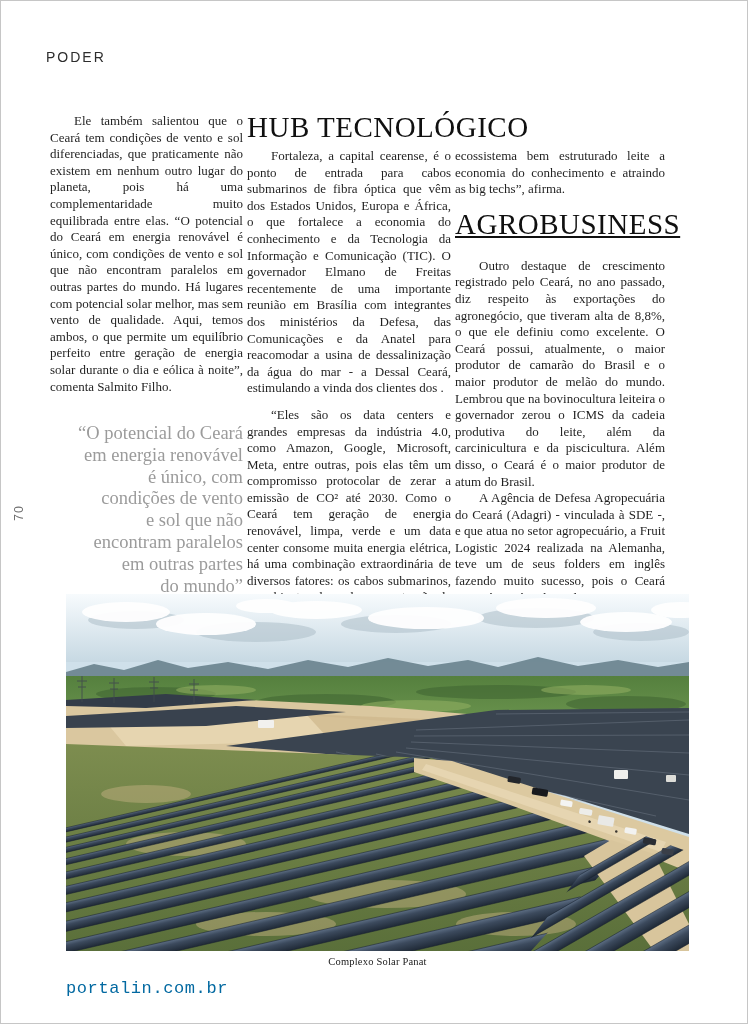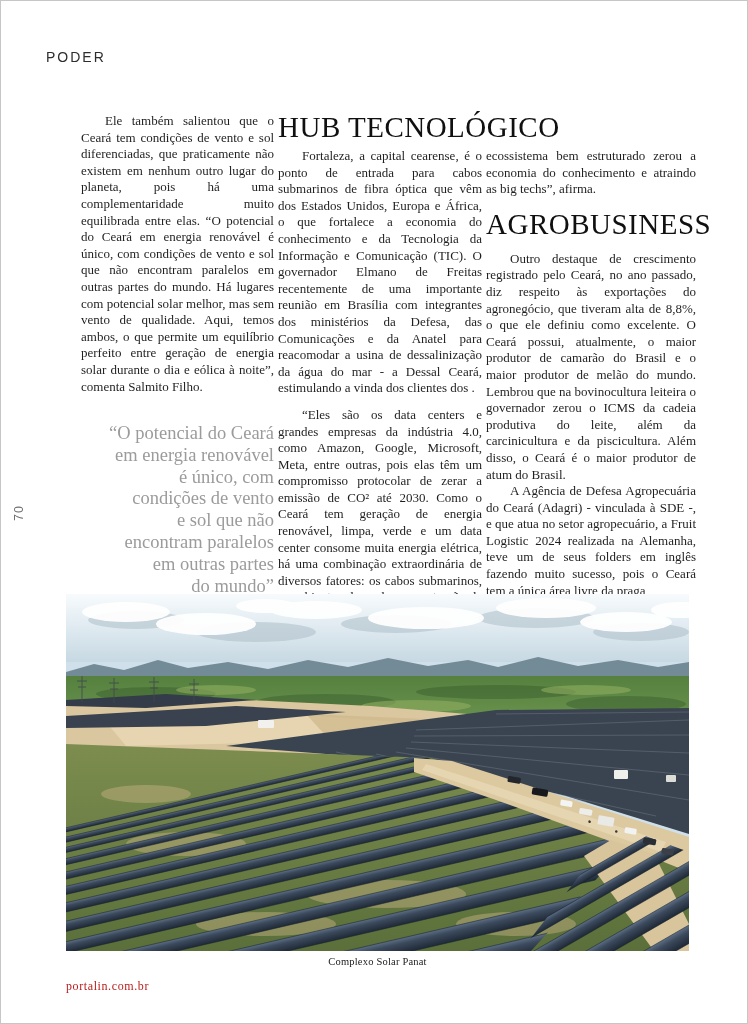--- a/index.html
+++ b/index.html
@@ -14,59 +14,59 @@
     font-family:"Liberation Sans", sans-serif;
     font-size:14px; letter-spacing:2px; color:#2d2d2d;
   }
   .pagenum {
     position:absolute; left:10px; top:505px;
     font-family:"Liberation Sans", sans-serif;
     font-size:12.5px; color:#6e6e6e; letter-spacing:1px;
     transform:rotate(-90deg); transform-origin:center;
   }
   .columns {
-    position:absolute; top:112px; left:80px; width:623px; height:478px;
+    position:absolute; top:112px; left:49px; width:623px; height:478px;
     display:flex; gap:4px; overflow:visible;
   }
   .col { overflow:visible; }
   .col-left  { width:193px; }
   .col-mid   { width:204px; }
   .col-right { width:210px; padding-top:35px; }
   p.body-text {
     font-size:13px; line-height:16.6px; text-align:justify;
     hyphens:auto; -webkit-hyphens:auto; color:#1f1f1f;
   }
   p.indent { text-indent:24px; }
   p.follow { margin-top:10px; }
   .headline {
     font-family:"Liberation Serif", serif; font-weight:400;
     font-size:29px; line-height:1; letter-spacing:0.5px; color:#101010;
     white-space:nowrap; margin-bottom:6px;
   }
-  .headline.agro { margin-top:12px; margin-bottom:12px; }
+  .headline.agro { margin-top:12px; margin-bottom:19px;text-decoration:underline; }
   .pull-quote {
     margin-top:28px; text-align:right; white-space:pre-line;
     font-size:18.5px; line-height:21.8px; color:#9b9b9b;
   }
   .quote-rule {
     width:95px; border-top:1.5px solid #9b9b9b; margin:14px 0 0 auto;
   }
   .photo-wrap { position:absolute; top:593px; left:65px; width:623px; }
   .photo {
     width:623px; height:357px; overflow:hidden; background:#cfe0ea;
   }
   .photo svg { display:block; width:100%; height:100%; }
   .caption {
     margin-top:5px; text-align:center;
     font-size:10.5px; color:#1a1a1a; letter-spacing:0.2px;
   }
   .footer {
     position:absolute; left:65px; top:978px;
-    font-family:Liberation Serif, serif;
-    font-size:12px; letter-spacing:0.6px; color:#b91c1c;
+    font-family:Liberation Mono, monospace;
+    font-size:17px; letter-spacing:0.6px; color:#0369a1;
   }
 </style>
 </head>
 <body>
 
 <div class="page">
 
   <div class="kicker">PODER</div>
 
   <div class="pagenum">70</div>
@@ -86,21 +86,21 @@
       <div class="quote-rule"></div>
     </div>
 
     <div class="col col-mid">
       <h1 class="headline">HUB TECNOLÓGICO</h1>
       <p class="body-text indent">Fortaleza, a capital cearense, é o ponto de entrada para cabos submarinos de fibra óptica que vêm dos Estados Unidos, Europa e África, o que fortalece a economia do conhecimento e da Tecnologia da Informação e Comunicação (TIC). O governador Elmano de Freitas recentemente de uma importante reunião em Brasília com integrantes dos ministérios da Defesa, das Comunicações e da Anatel para reacomodar a usina de dessalinização da água do mar - a Dessal Ceará, estimulando a vinda dos clientes dos .</p>
       <p class="body-text indent follow">“Eles são os data centers e grandes empresas da indústria 4.0, como Amazon, Google, Microsoft, Meta, entre outras, pois elas têm um compromisso protocolar de zerar a emissão de CO² até 2030. Como o Ceará tem geração de energia renovável, limpa, verde e um data center consome muita energia elétrica, há uma combinação extraordinária de diversos fatores: os cabos submarinos, o ambiente adequado, a construção de um parque tecnológico, criando um</p>
     </div>
 
     <div class="col col-right">
-      <p class="body-text">ecossistema bem estruturado zerou a economia do conhecimento e atraindo as big techs”, afirma.</p>
+      <p class="body-text">ecossistema bem estruturado leite a economia do conhecimento e atraindo as big techs”, afirma.</p>
       <h1 class="headline agro">AGROBUSINESS</h1>
       <p class="body-text indent">Outro destaque de crescimento registrado pelo Ceará, no ano passado, diz respeito às exportações do agronegócio, que tiveram alta de 8,8%, o que ele definiu como excelente. O Ceará possui, atualmente, o maior produtor de camarão do Brasil e o maior produtor de melão do mundo. Lembrou que na bovinocultura leiteira o governador zerou o ICMS da cadeia produtiva do leite, além da carcinicultura e da piscicultura. Além disso, o Ceará é o maior produtor de atum do Brasil.</p>
       <p class="body-text indent">A Agência de Defesa Agropecuária do Ceará (Adagri) - vinculada à SDE -, e que atua no setor agropecuário, a Fruit Logistic 2024 realizada na Alemanha, teve um de seus folders em inglês fazendo muito sucesso, pois o Ceará tem a única área livre da praga</p>
     </div>
 
   </div>
 
   <figure class="photo-wrap">
     <div class="photo">
       <svg viewBox="0 0 623 357" preserveAspectRatio="none" xmlns="http://www.w3.org/2000/svg">

